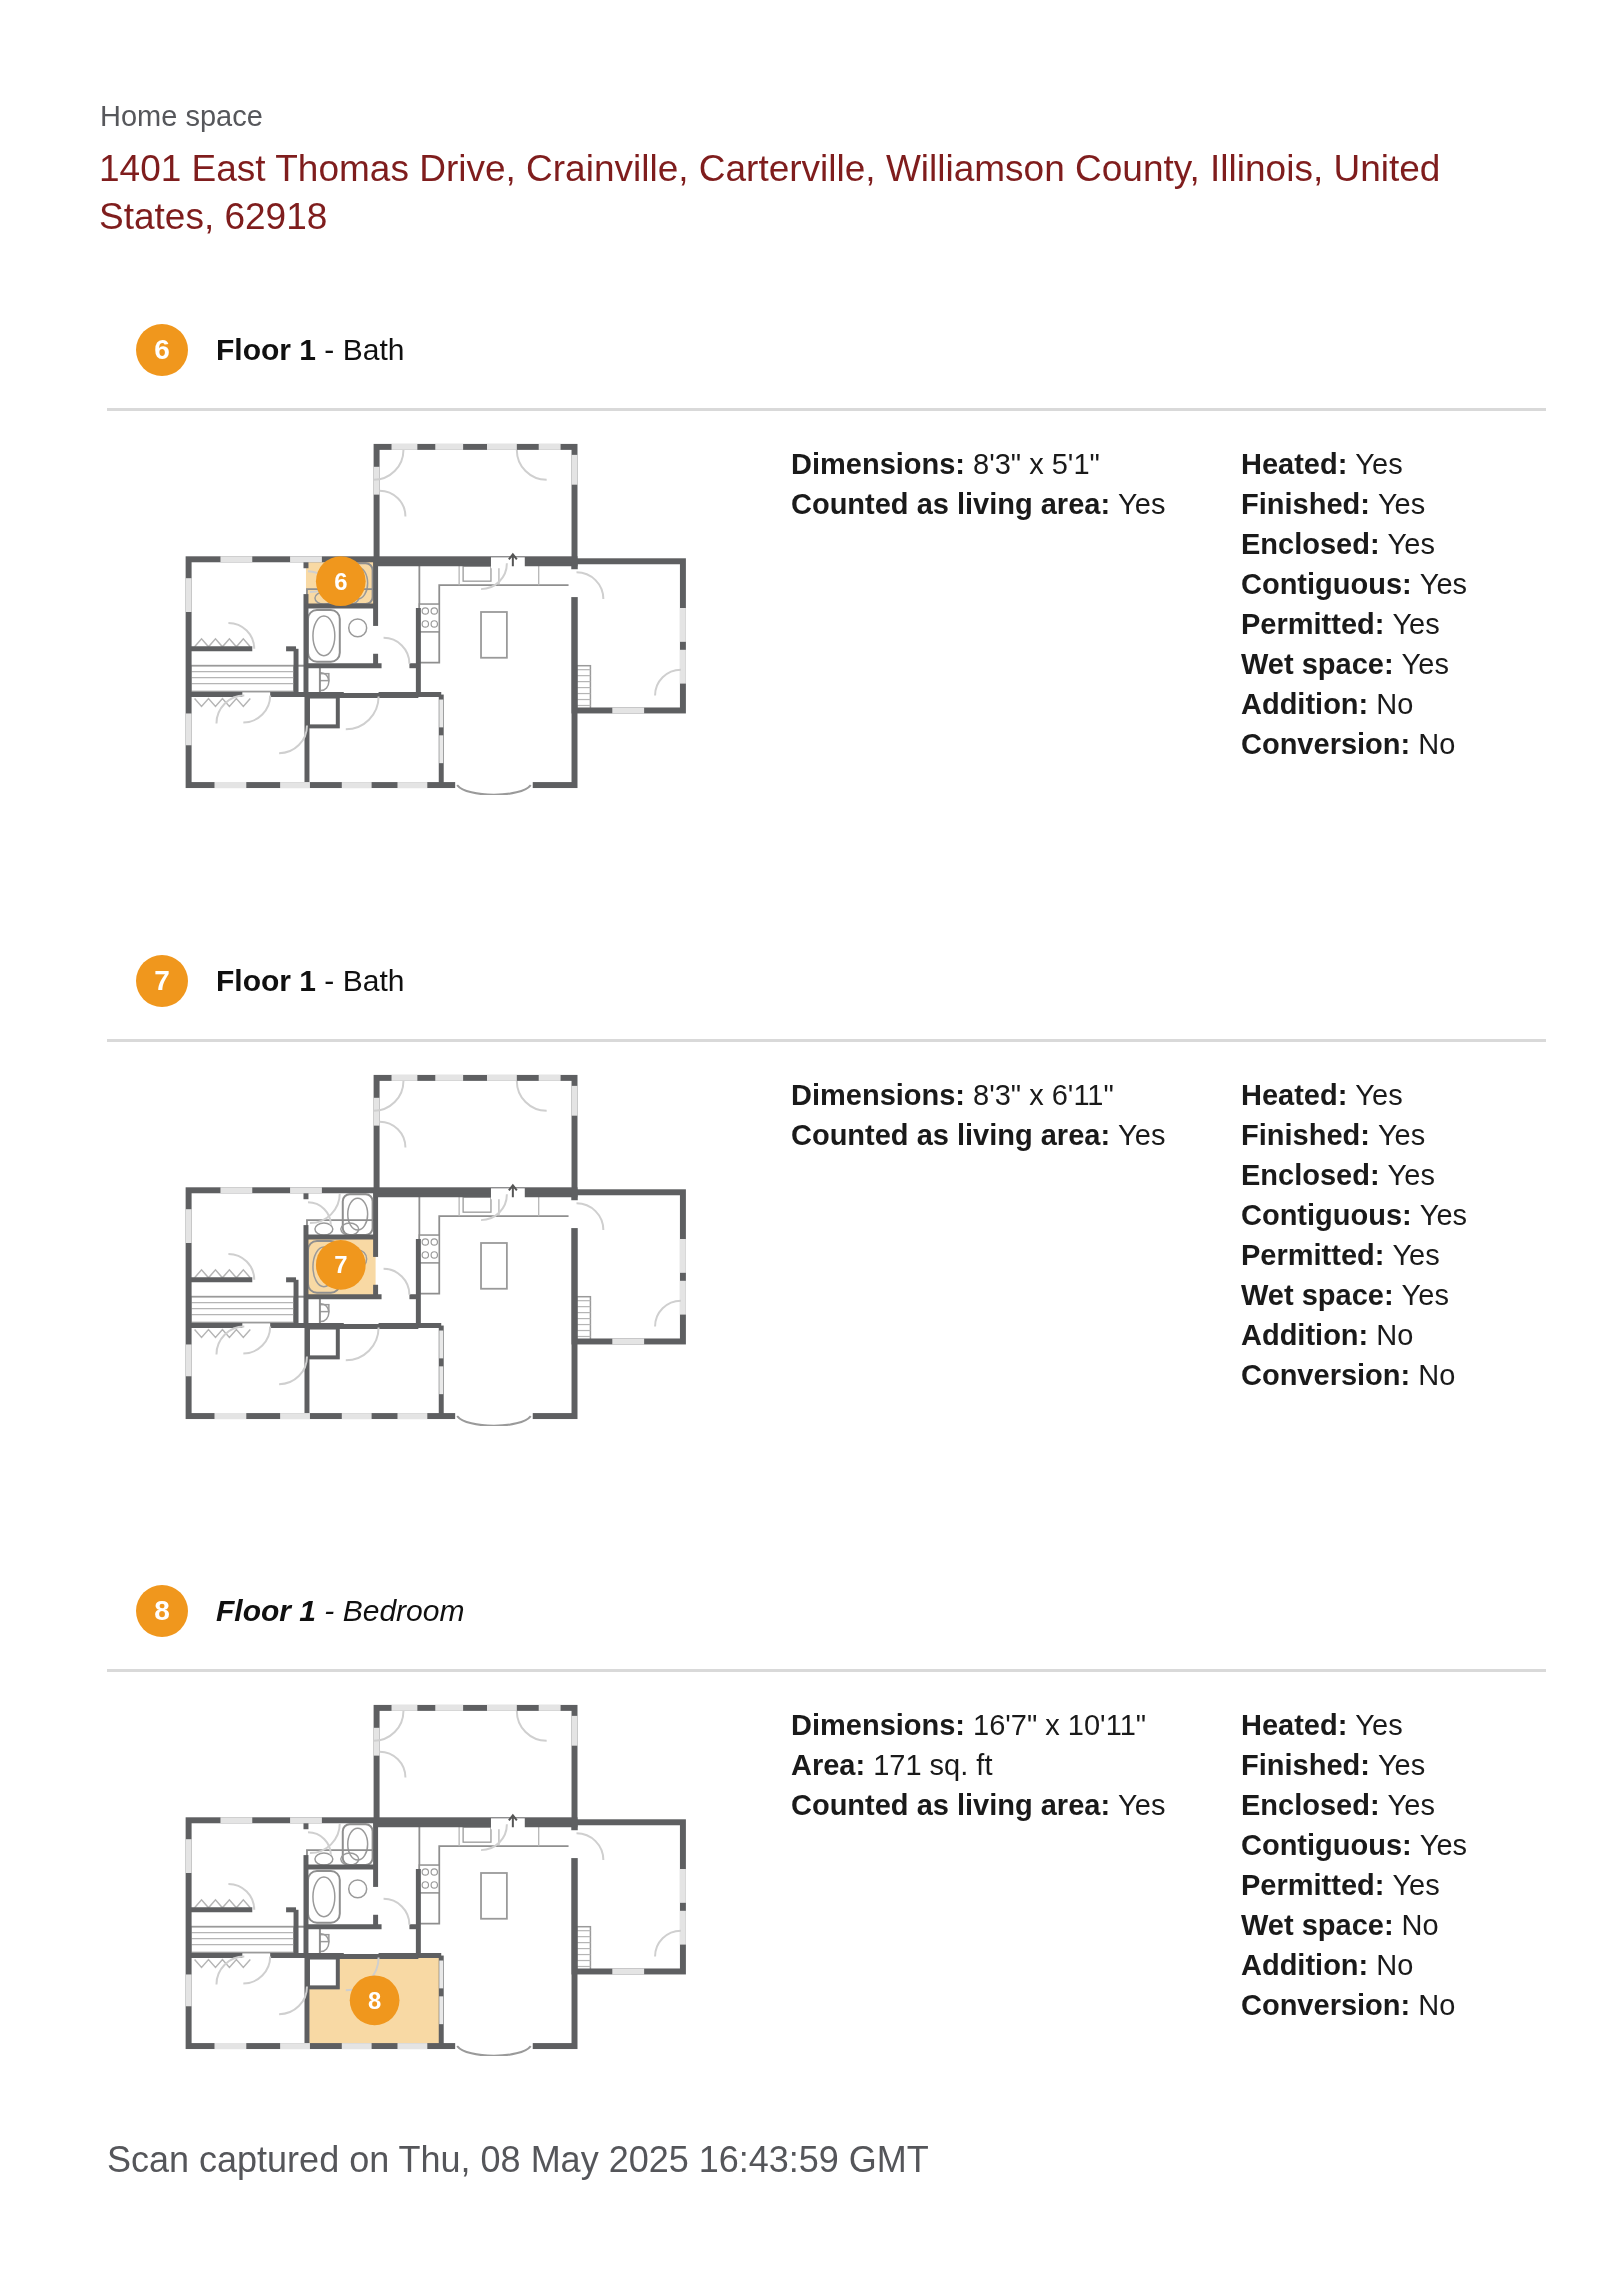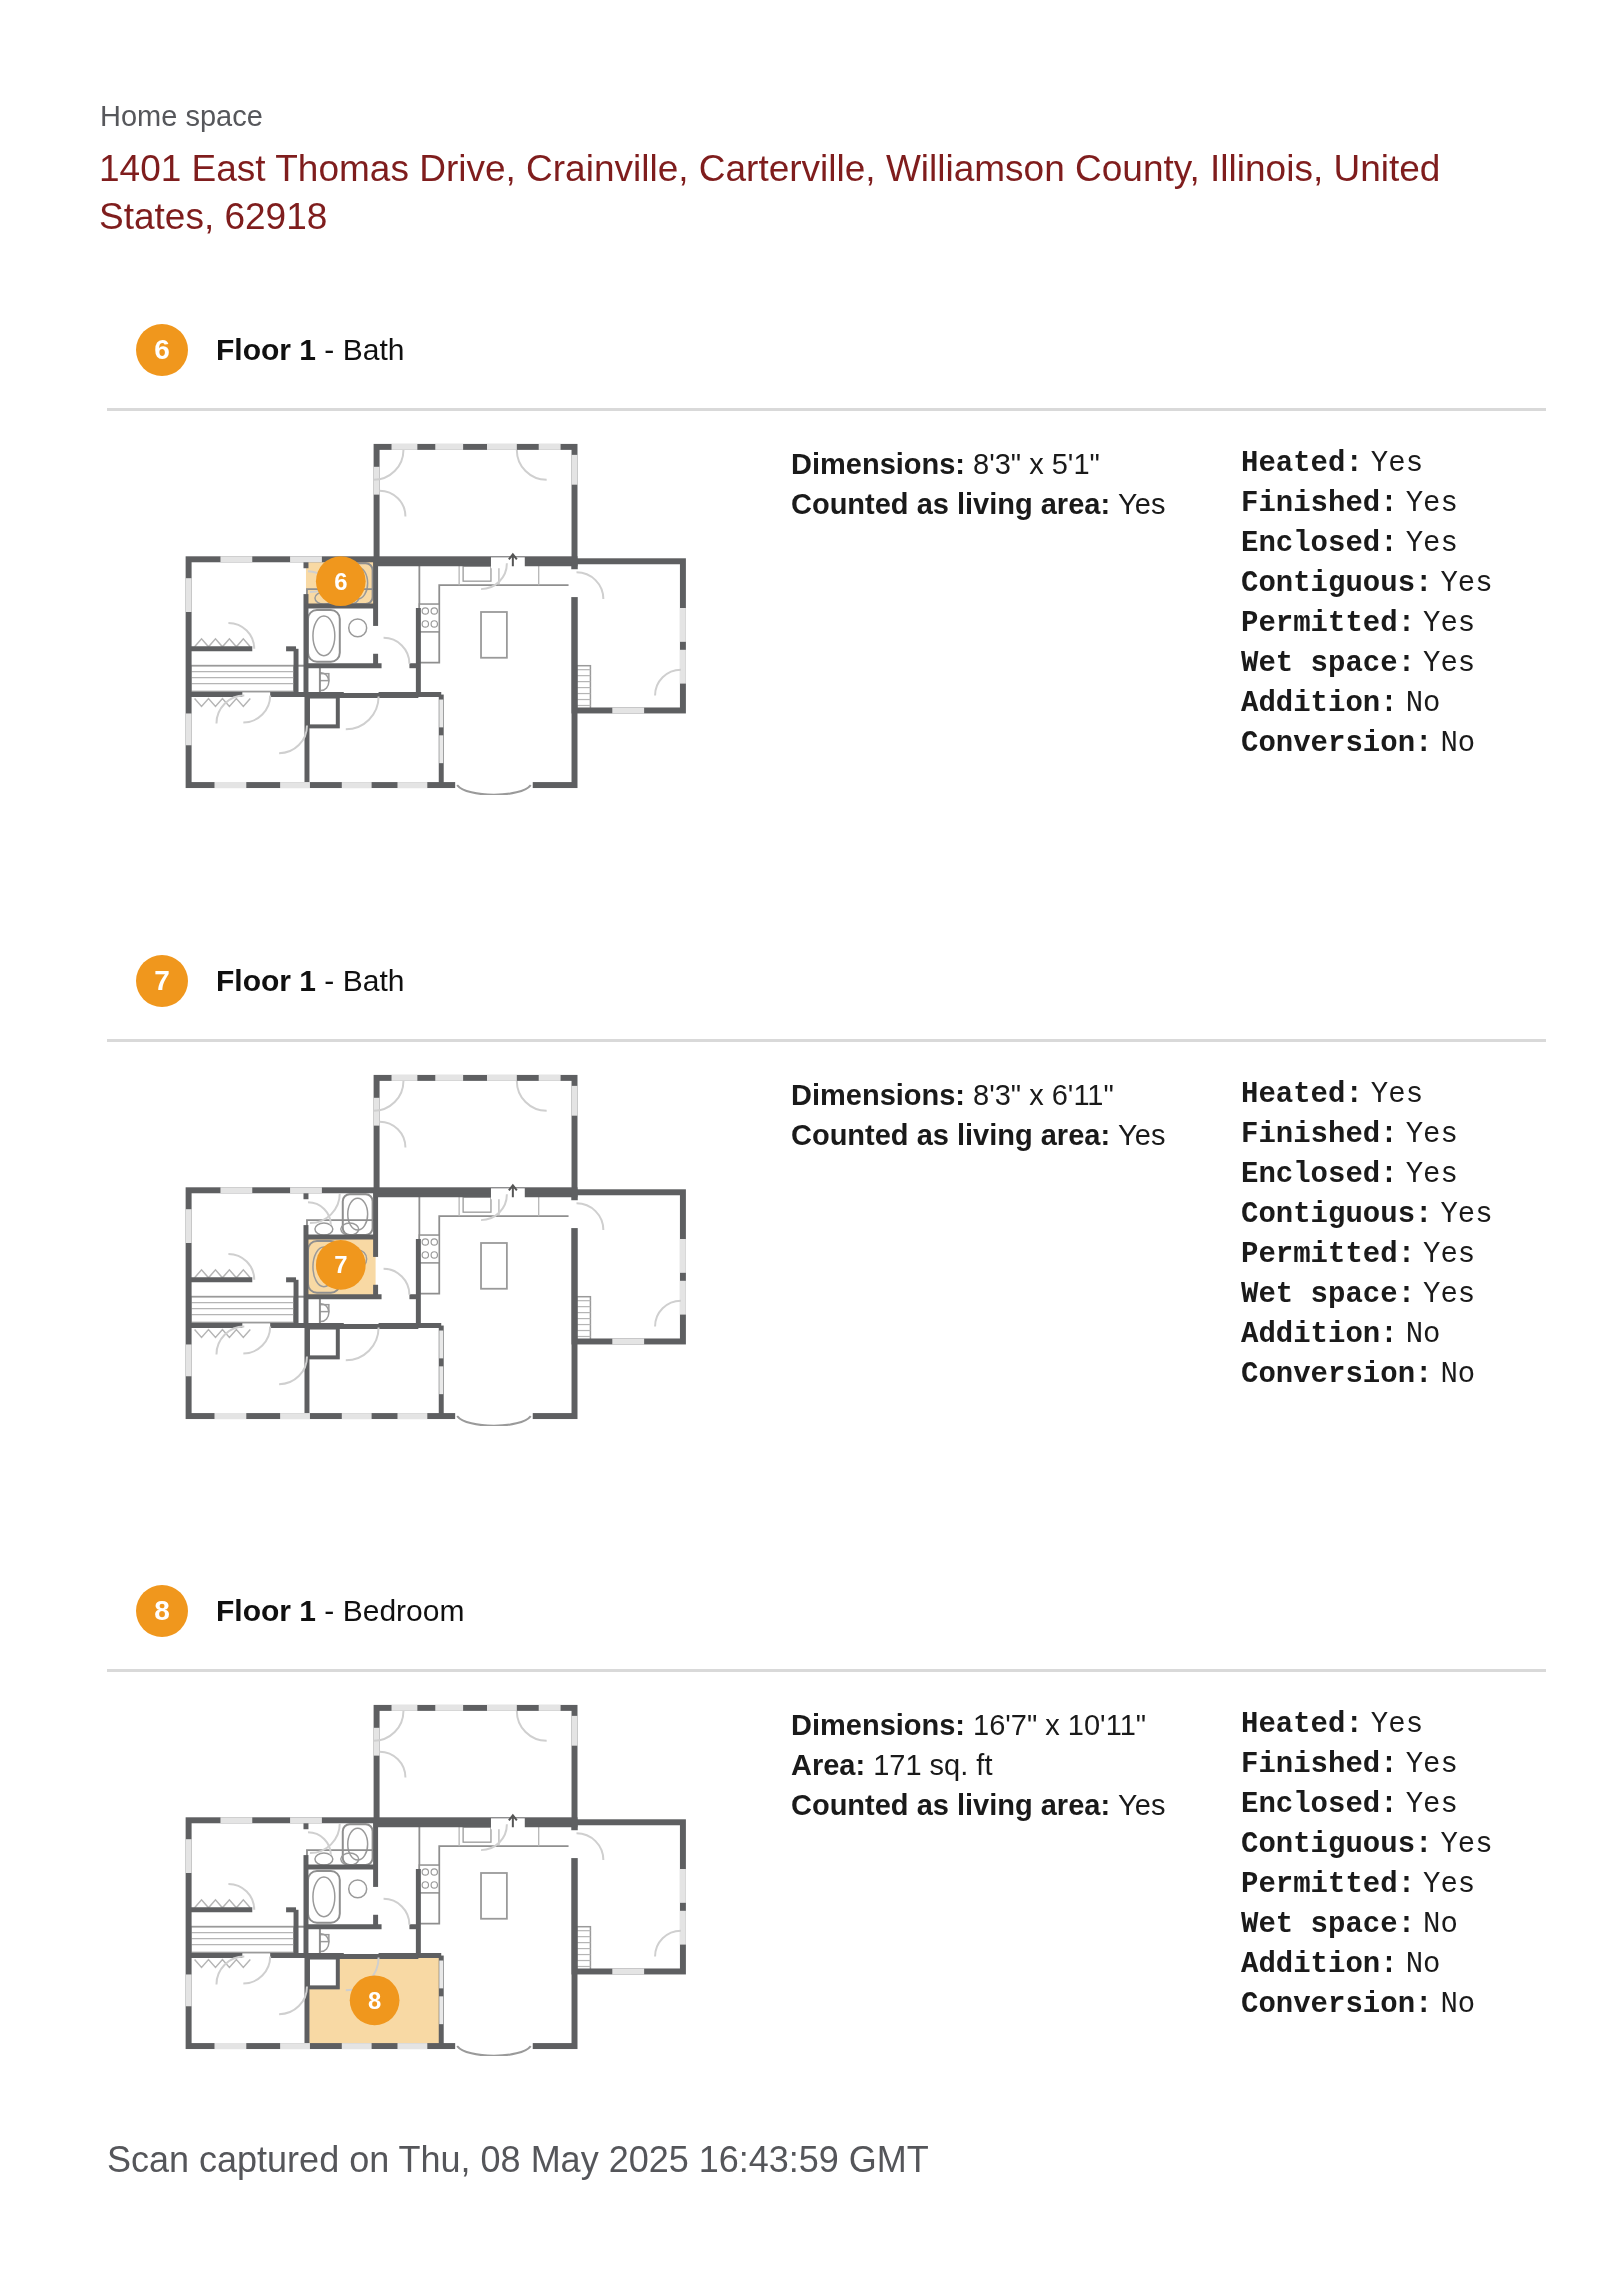--- a/index.html
+++ b/index.html
@@ -13,21 +13,21 @@
          display:flex;align-items:center;justify-content:center;}
   .badge span{color:#fff;font-size:28px;font-weight:700;}
   .sec-title{position:absolute;left:216px;top:0;height:52px;line-height:52px;font-size:30px;color:#101010;white-space:nowrap;}
   .sec-title .fl{font-weight:700;}
   .sec-title .dash,.sec-title .room{font-weight:400;}
   .divider{position:absolute;left:107px;top:84px;width:1439px;height:3px;background:#d9d9d9;}
   .figure{position:absolute;left:95px;top:105px;width:597px;height:366px;}
   .col{position:absolute;font-size:29px;line-height:40px;color:#1a1a1a;}
   .col .kv b{font-weight:700;margin-right:8px;}
   .facts{left:791px;top:120px;}
-  .attrs{left:1241px;top:120px;font-family:Liberation Mono, monospace;}
+  .attrs{left:1241px;top:120px;}
   .footer{position:absolute;left:107px;top:2139px;font-size:36px;color:#55565a;}
 </style>
 </head>
 <body>
 
 <div id="page">
   <div class="eyebrow">Home space</div>
   <div class="address">1401 East Thomas Drive, Crainville, Carterville, Williamson County, Illinois, United States, 62918</div>
 
   <div class="section" style="top:324px;">
@@ -293,21 +293,21 @@
         <div class="kv"><b>Wet space:</b><span>Yes</span></div>
         <div class="kv"><b>Addition:</b><span>No</span></div>
         <div class="kv"><b>Conversion:</b><span>No</span></div>
       </div>
   </div>
 
   <div class="section" style="top:1585px;">
     <div class="badge" style="background: rgb(240, 151, 29);">
         <span>8</span>
       </div>
-    <h2 class="sec-title" style="margin:0;">
+    <h2 class="sec-title" style="margin:0;font-style:italic;">
       <span class="fl">Floor 1</span>
       <span class="dash">-</span>
       <span class="room">Bedroom</span>
     </h2>
     <div class="divider"></div>
     <div class="figure"><svg width="597" height="366" viewBox="0 0 600 368" xmlns="http://www.w3.org/2000/svg">
     <rect x="283" y="18" width="199" height="117" fill="#fff"></rect>
     <rect x="482" y="133" width="109" height="150" fill="#fff"></rect>
     <rect x="94" y="131" width="388" height="227" fill="#fff"></rect>
     <rect x="213" y="267" width="135" height="91" fill="#F8D9A4"></rect>

